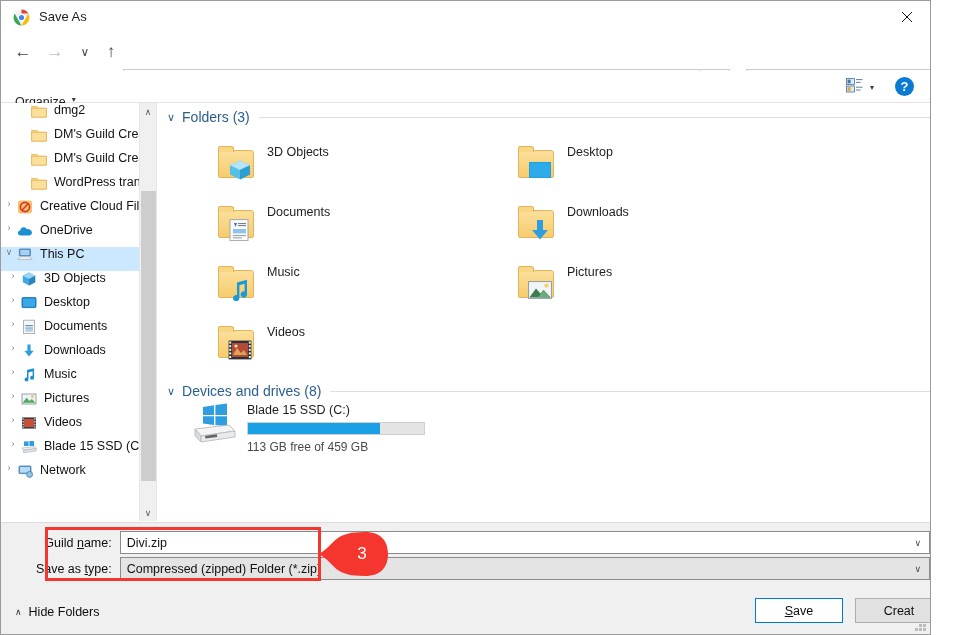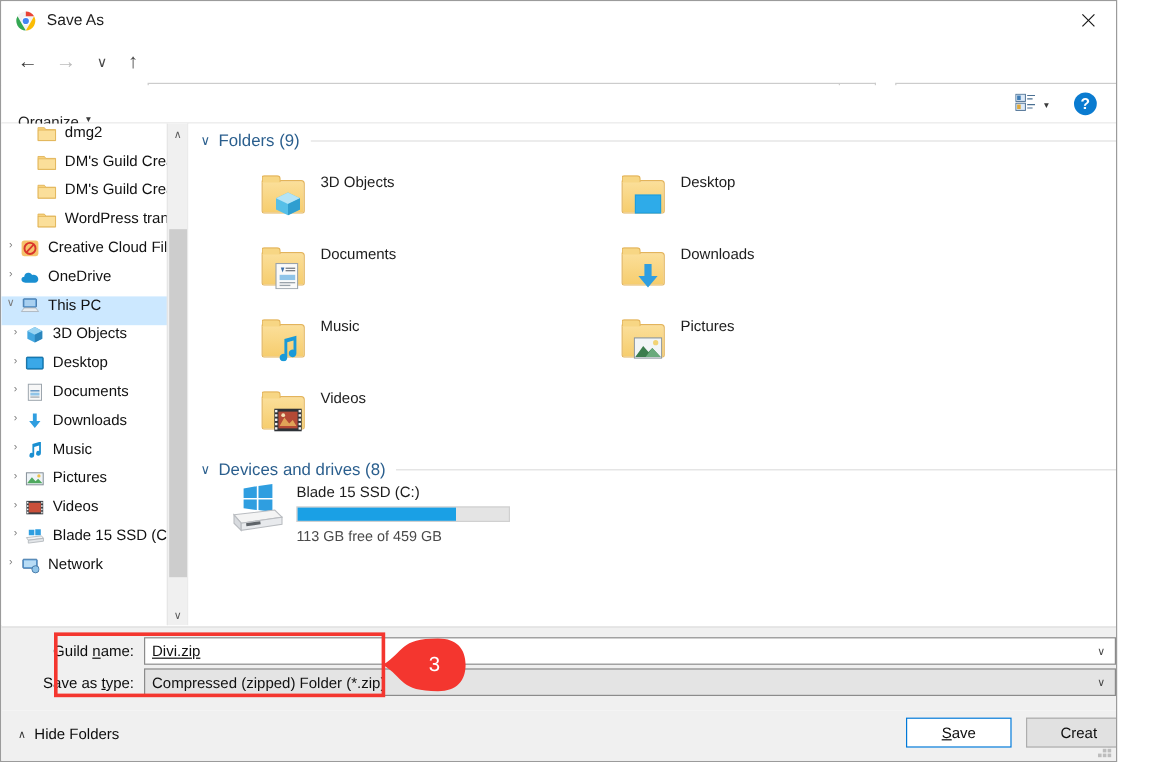--- a/index.html
+++ b/index.html
@@ -397,21 +397,21 @@
     width: 820px;
     box-sizing: border-box;
     display: flex;
     align-items: center;
     border: 1px solid #8b8b8b;
     font-size: 12.5px;
     color: #111;
     padding-left: 6px;
     cursor: default;
   }
-  #filename-combo { background: #ffffff; text-decoration: underline; }
+  #filename-combo { background: #ffffff; }
   #filetype-combo { background: #e4e4e4; }
   .combo-caret {
     position: absolute;
     right: 8px; top: 50%;
     transform: translateY(-50%);
     font-size: 9px;
     color: #444;
   }
 
   
@@ -730,21 +730,21 @@
     <div class="sb-arrow" id="sb-up">∧</div>
     <div id="sb-thumb"></div>
     <div class="sb-arrow" id="sb-down">∨</div>
   </div>
   <div id="panel-divider"></div>
 
   <div id="content">
 
     <div class="group-header" id="group-folders" style="top:6px;">
       <span class="group-caret">∨</span>
-      <span class="group-title">Folders (9)</span>
+      <span class="group-title">Folders (3)</span>
       <span class="group-rule"></span>
     </div>
 
     <div id="folder-items">
         <div class="file-item" style="left: 56px; top: 38px;">
           <div class="file-ico-wrap">
             <div class="big-folder"></div>
             <div class="inner-ico"><svg width="24" height="22" viewBox="0 0 24 22">
                 <path d="M12 1.5 L22 6.2 L22 15.6 L12 20.4 L2 15.6 L2 6.2 Z" fill="#55bfe8"></path>
                 <path d="M12 1.5 L22 6.2 L12 11 L2 6.2 Z" fill="#b4e4f6"></path>

